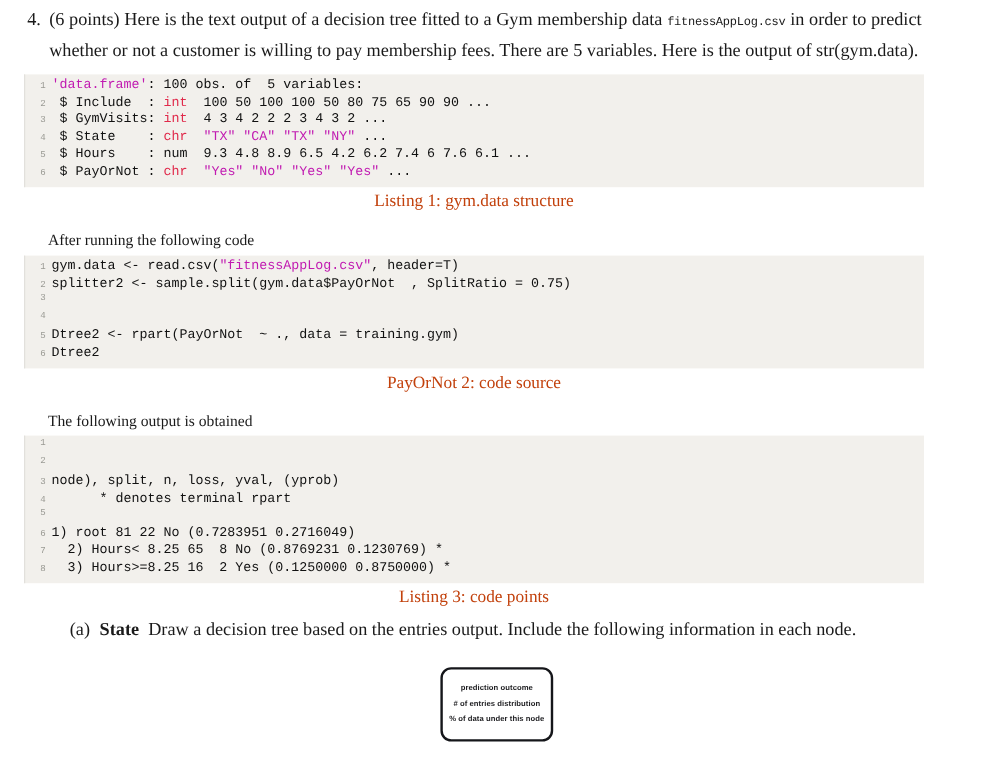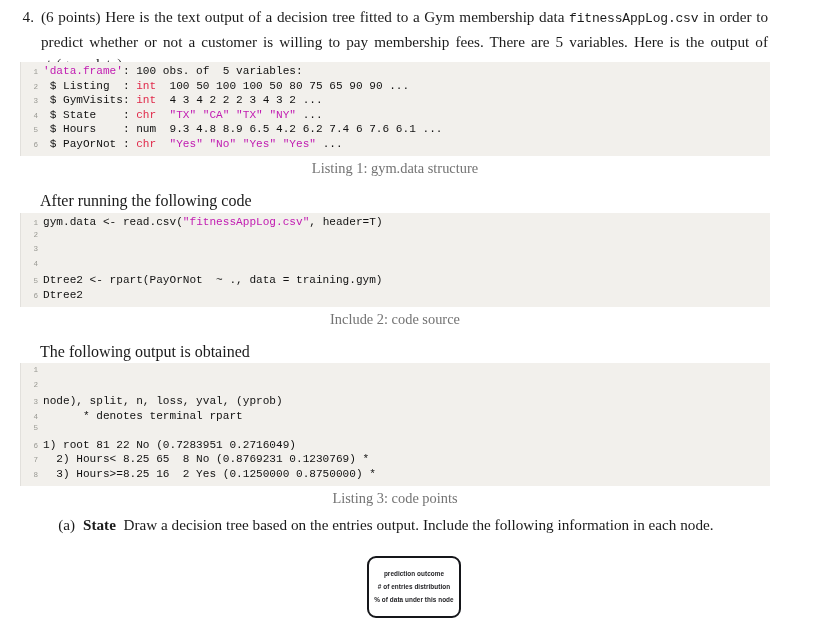--- a/index.html
+++ b/index.html
@@ -23,21 +23,21 @@
     flex:0 0 auto;
   }
   .prob-body{
     width:727px;flex:0 0 auto;
     font-size:15.2px;line-height:22.5px;
     text-align:justify;text-justify:inter-word;
     hyphens:none;
   }
   .mono-inline{
     font-family:"Liberation Mono", monospace;
-    font-size:13px;
+    font-size:10px;
     letter-spacing:-0.2px;
   }
 
   
   .listing{position:absolute;left:20px;width:750px;}
   .codeblock{
     background:#f2f0ec;
     border-left:1px solid #e2e0dc;
     padding:3px 0 4px 0;
     width:750px;
@@ -64,27 +64,27 @@
     white-space:pre;
     letter-spacing:0px;
   }
   .tok-str{color:#c11bb1;}
   .tok-type{color:#e0294a;}
   .caption{
     text-align:center;
     font-size:14.4px;
     margin-top:4px;
     font-family:"Liberation Serif", serif;
-    color:#737373;
+    color:#c2410c;
   }
 
   
   .lead{
     position:absolute;left:40px;
-    font-size:16px;
+    font-size:13px;
     color:#1a1a1a;
   }
 
   
   .task{
     position:absolute;left:0;width:828px;
   }
   .task-row{display:flex;align-items:flex-start;}
   .task-label{
     width:75px;text-align:right;padding-right:8px;
@@ -129,41 +129,41 @@
   <div class="problem">
     <div class="prob-row">
       <div class="prob-num">4.</div>
       <div class="prob-body"><span>(6 points) Here is the text output of a decision tree fitted to a Gym membership data </span><span class="mono-inline">fitnessAppLog.csv</span><span> in order to predict whether or not a customer is willing to pay membership fees. There are 5 variables. Here is the output of str(gym.data).</span></div>
     </div>
   </div>
 
   <div class="listing" style="top:62px;">
     <div class="codeblock">
         <div class="cline"><span class="lno">1</span><span class="ctext"><span></span><span class="tok-str">'data.frame'</span><span>: 100 obs. of  5 variables:</span></span></div>
-        <div class="cline"><span class="lno">2</span><span class="ctext"><span> $ Listing  : </span><span class="tok-type">int</span><span>  100 50 100 100 50 80 75 65 90 90 ...</span></span></div>
+        <div class="cline"><span class="lno">2</span><span class="ctext"><span> $ Include  : </span><span class="tok-type">int</span><span>  100 50 100 100 50 80 75 65 90 90 ...</span></span></div>
         <div class="cline"><span class="lno">3</span><span class="ctext"><span> $ GymVisits: </span><span class="tok-type">int</span><span>  4 3 4 2 2 2 3 4 3 2 ...</span></span></div>
         <div class="cline"><span class="lno">4</span><span class="ctext"><span> $ State    : </span><span class="tok-type">chr</span><span>  </span><span class="tok-str">"TX" "CA" "TX" "NY"</span><span> ...</span></span></div>
         <div class="cline"><span class="lno">5</span><span class="ctext"><span> $ Hours    : num  9.3 4.8 8.9 6.5 4.2 6.2 7.4 6 7.6 6.1 ...</span></span></div>
         <div class="cline"><span class="lno">6</span><span class="ctext"><span> $ PayOrNot : </span><span class="tok-type">chr</span><span>  </span><span class="tok-str">"Yes" "No" "Yes" "Yes"</span><span> ...</span></span></div>
       </div>
     <div class="caption">Listing 1: gym.data structure</div>
   </div>
 
   <div class="lead" style="top:192px;">After running the following code</div>
 
   <div class="listing" style="top:213px;">
     <div class="codeblock">
         <div class="cline"><span class="lno">1</span><span class="ctext"><span>gym.data &lt;- read.csv(</span><span class="tok-str">"fitnessAppLog.csv"</span><span>, header=T)</span></span></div>
-        <div class="cline"><span class="lno">2</span></div>
+        <div class="cline"><span class="lno">2</span><span class="ctext"><span>splitter2 &lt;- sample.split(gym.data$PayOrNot  , SplitRatio = 0.75)</span></span></div>
         <div class="cline"><span class="lno">3</span></div>
         <div class="cline"><span class="lno">4</span><span class="ctext"><span></span></span></div>
         <div class="cline"><span class="lno">5</span><span class="ctext"><span>Dtree2 &lt;- rpart(PayOrNot  ~ ., data = training.gym)</span></span></div>
         <div class="cline"><span class="lno">6</span><span class="ctext"><span>Dtree2</span></span></div>
       </div>
-    <div class="caption">Include 2: code source</div>
+    <div class="caption">PayOrNot 2: code source</div>
   </div>
 
   <div class="lead" style="top:343px;text-align:center;">The following output is obtained</div>
 
   <div class="listing" style="top:363px;">
     <div class="codeblock">
         <div class="cline"><span class="lno">1</span></div>
         <div class="cline"><span class="lno">2</span><span class="ctext"><span></span></span></div>
         <div class="cline"><span class="lno">3</span><span class="ctext"><span>node), split, n, loss, yval, (yprob)</span></span></div>
         <div class="cline"><span class="lno">4</span><span class="ctext"><span>      * denotes terminal rpart</span></span></div>

